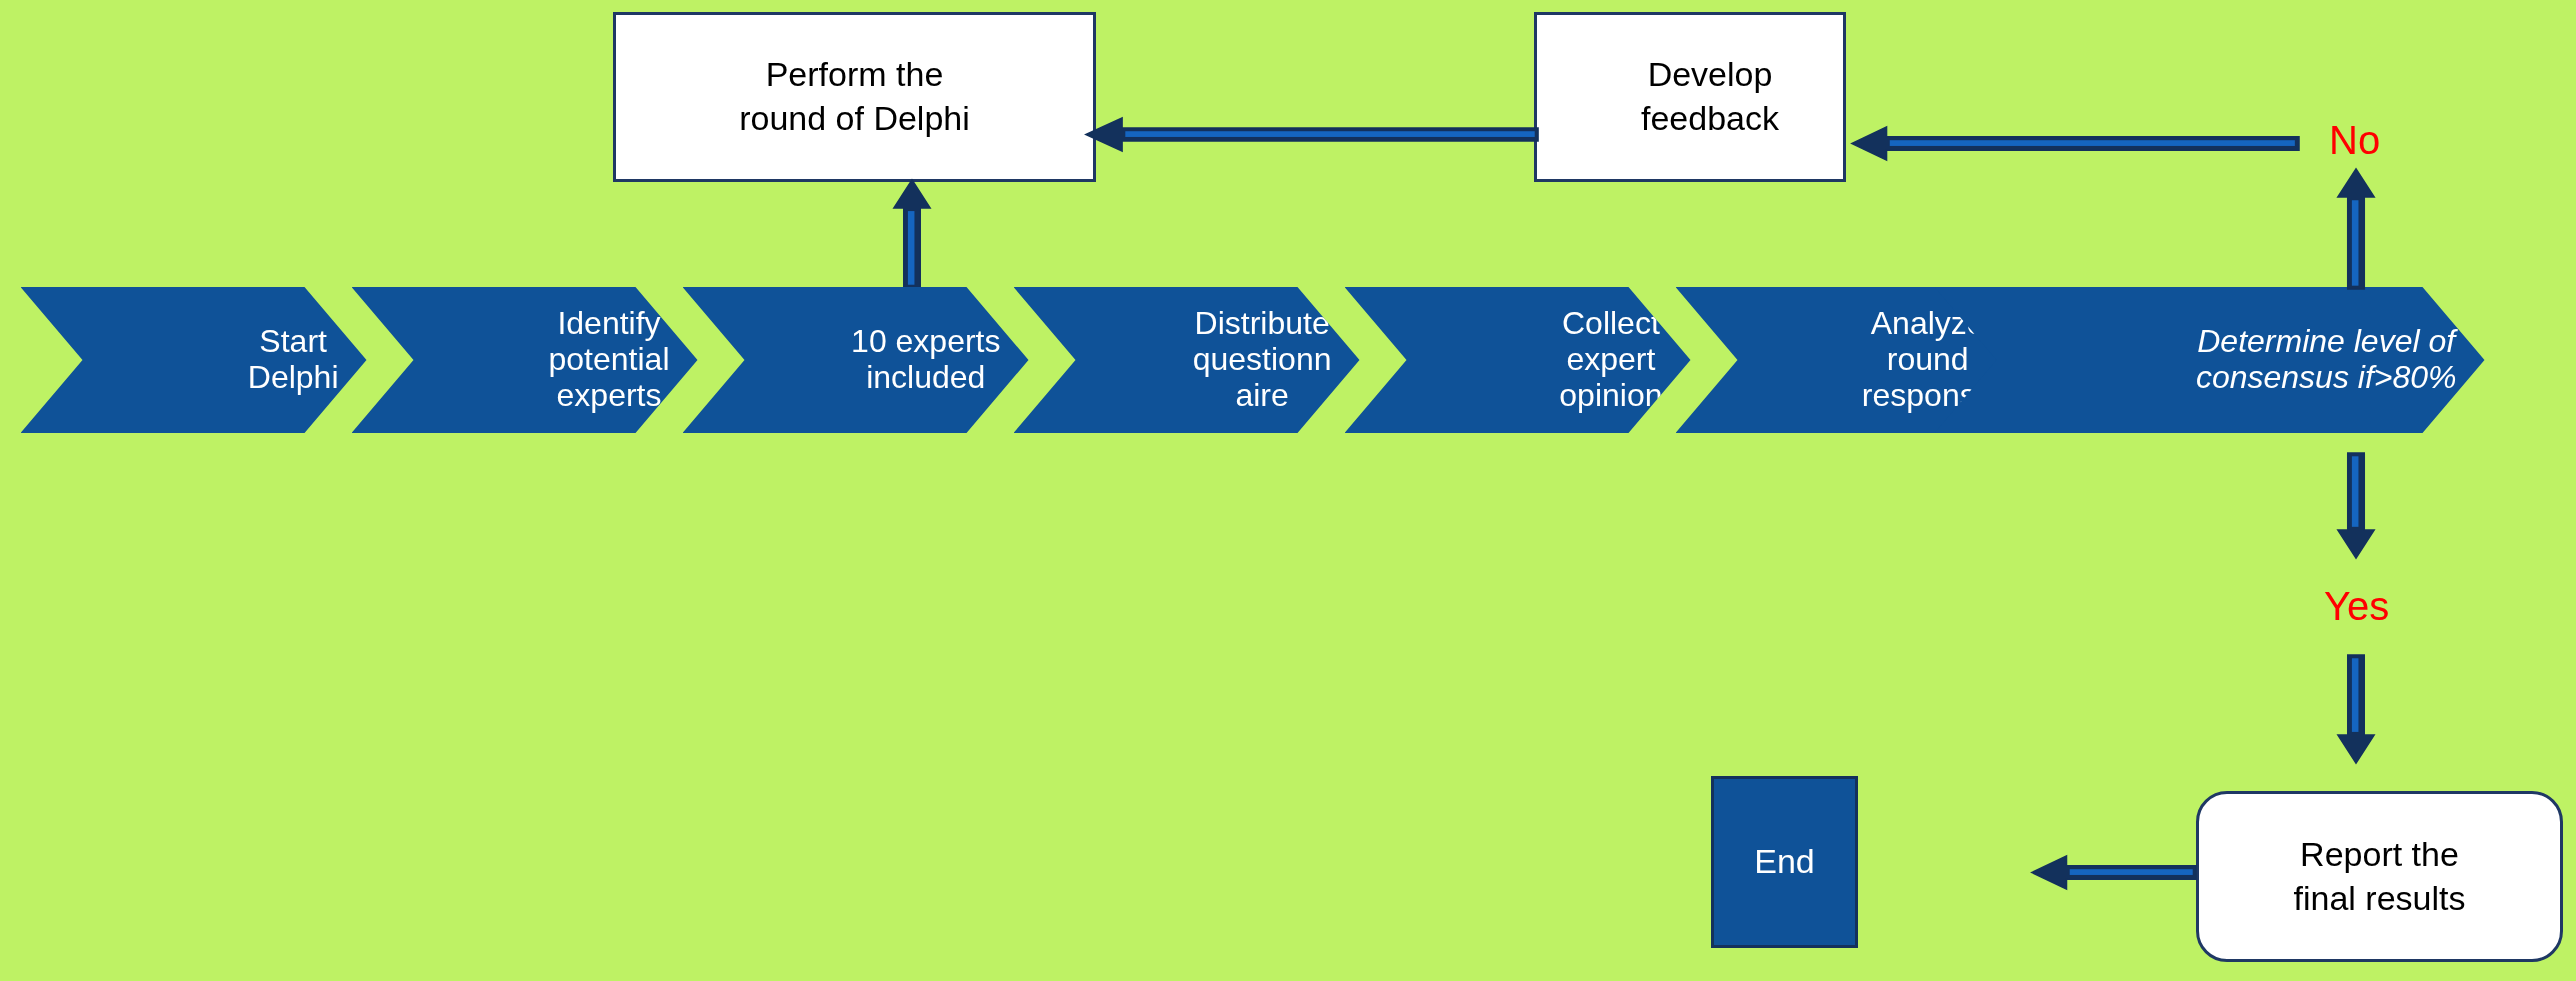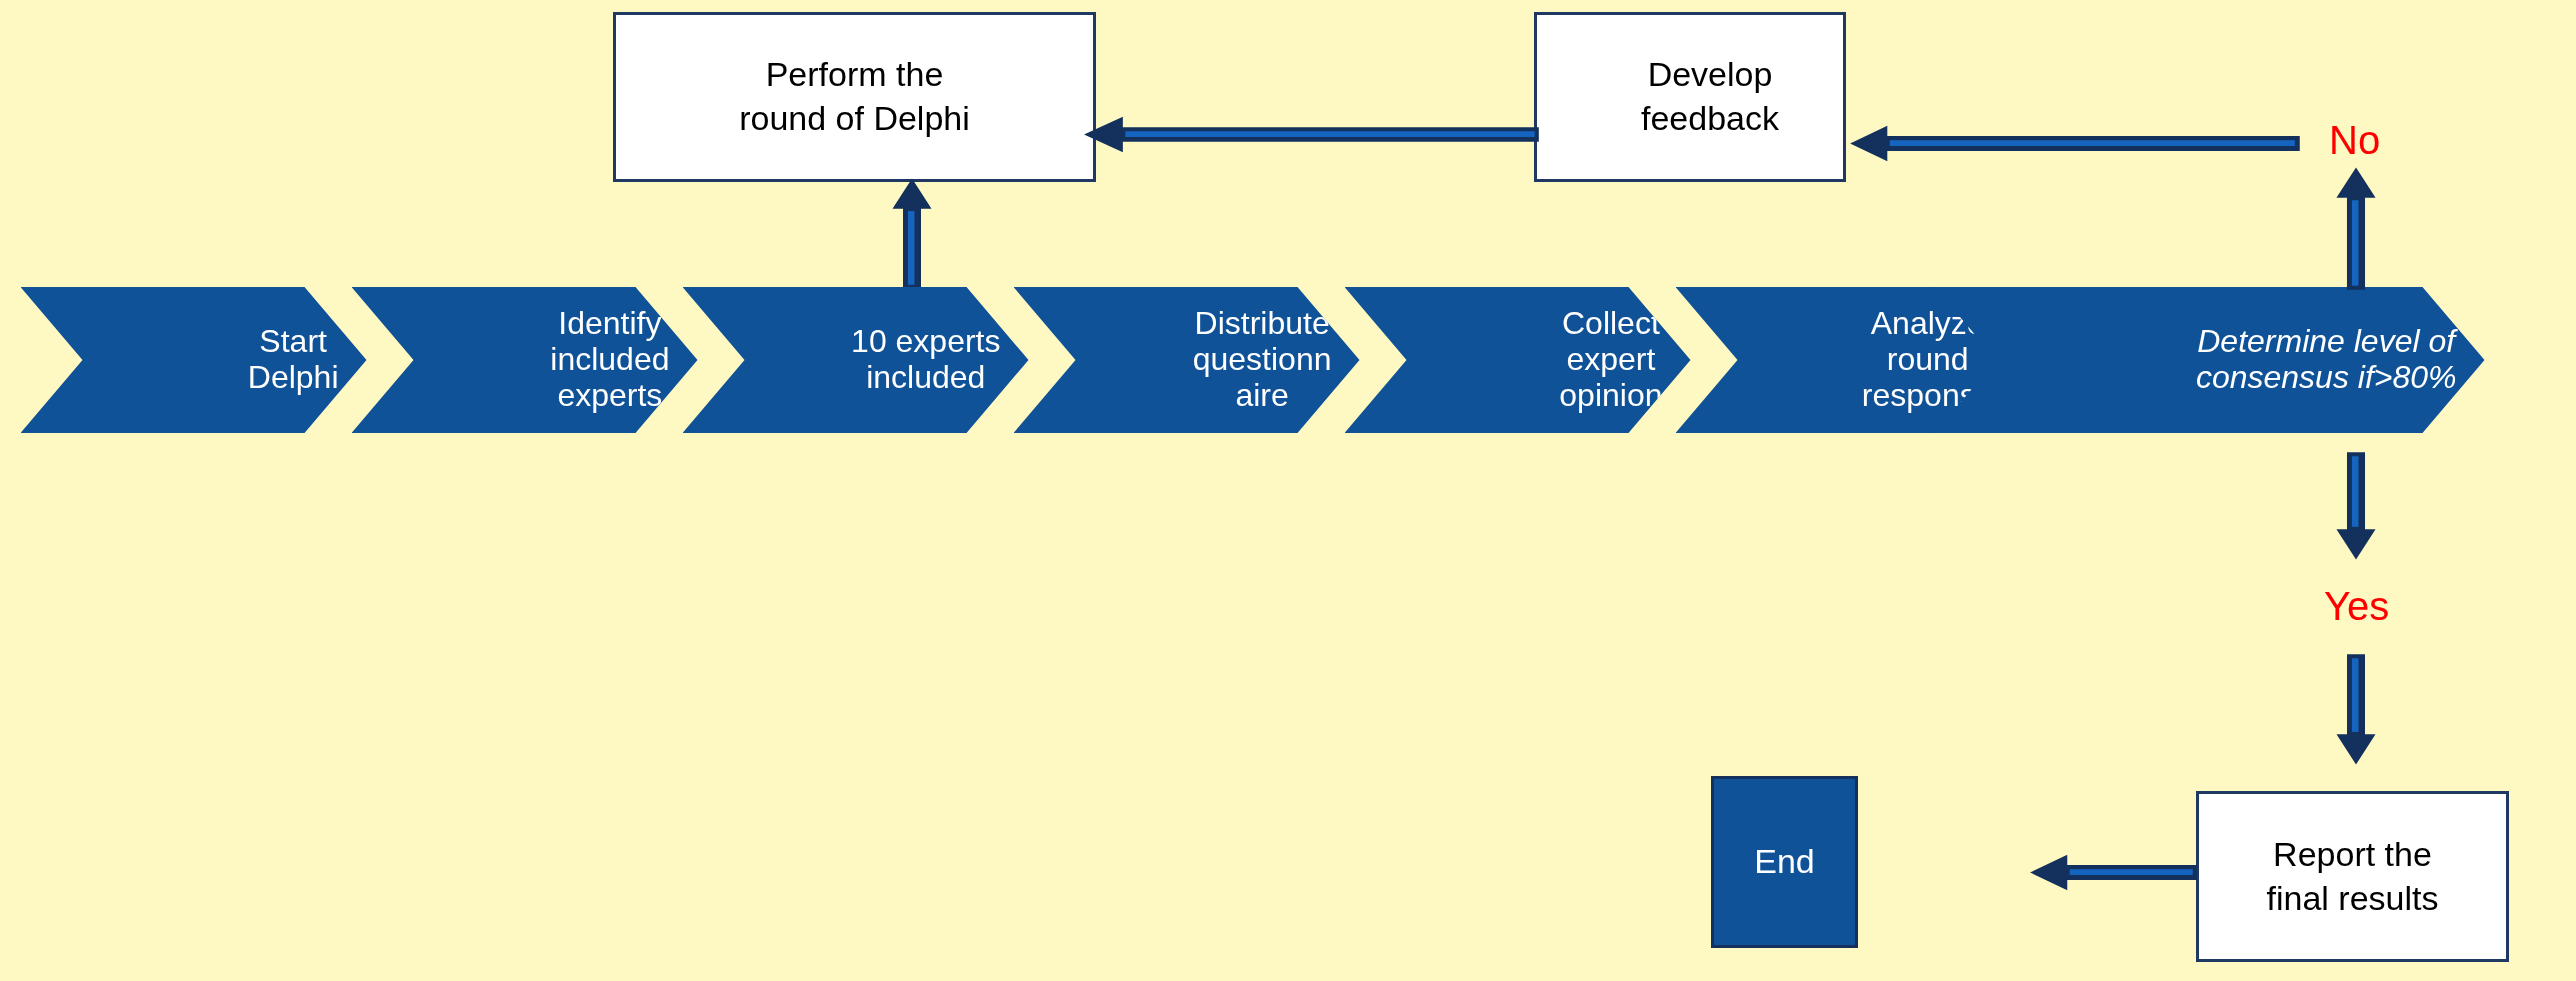--- a/index.html
+++ b/index.html
@@ -7,21 +7,21 @@
     padding: 0;
     background: #ffffff;
   }
   body {
     font-family: "Liberation Sans", sans-serif;
   }
   #stage {
     position: relative;
     width: 2576px;
     height: 982px;
-    background: #fef9c3;
+    background: #bef264;
     overflow: hidden;
   }
 
   
   .chev-band {
     position: absolute;
     left: 20.5px;
     top: 287px;
     width: 2536px;
     height: 146px;
@@ -126,21 +126,21 @@
 
   <div class="chev-band">
 
     <div class="chev first" style="left:0px; width:346px;">
       <span class="chev-label">Start
 Delphi</span>
     </div>
 
     <div class="chev" style="left:331px; width:346px;">
       <span class="chev-label">Identify
-included
+potential
 experts</span>
     </div>
 
     <div class="chev" style="left:662px; width:346px;">
       <span class="chev-label">10 experts
 included</span>
     </div>
 
     <div class="chev" style="left:1324px; width:346px;">
       <span class="chev-label">Collect
@@ -189,21 +189,21 @@
     <svg width="46" height="108" viewBox="0 0 56 132">
       <polygon points="28,132 50,98 38,98 38,0 18,0 18,98 6,98" fill="#13315C" stroke="#13315C" stroke-width="2"></polygon>
       <rect x="23" y="4" width="8" height="90" fill="#1565C0"></rect>
     </svg>
   </div>
 
   <div class="node-box filled" style="left:1711px; top:776px; width:147px; height:172px;">
     <span>End</span>
   </div>
 
-  <div class="node-box" style="left:2196px; top:791px; width:313px; height:171px;">
+  <div class="node-box" style="left:2196px; top:791px; width:367px; height:171px;border-radius:31px;">
     <span>Report the
 final results</span>
   </div>
 
   <div class="arrow" style="left:2032px; top:852px; width:164px; height:41px;">
     <svg width="164" height="41" viewBox="0 0 200 50">
       <polygon points="0,25 42,5 42,17 200,17 200,33 42,33 42,45" fill="#13315C" stroke="#13315C" stroke-width="2"></polygon>
       <rect x="46" y="21" width="150" height="7" fill="#1565C0"></rect>
     </svg>
   </div>

